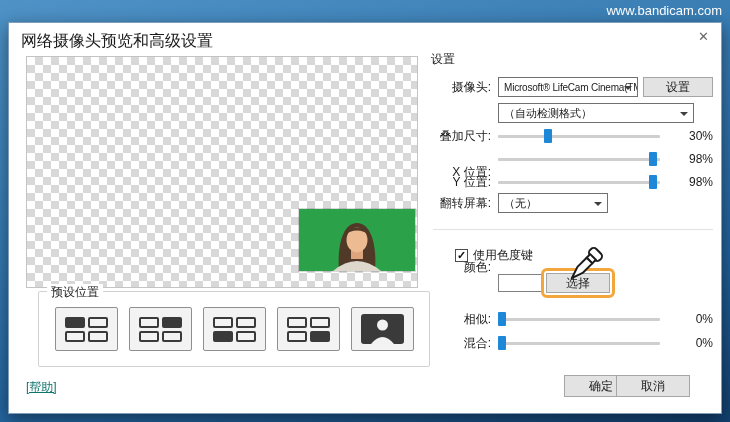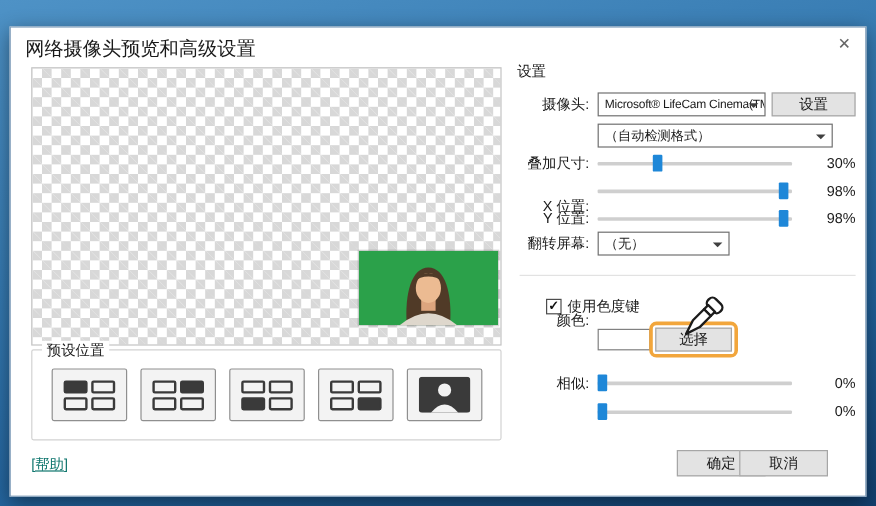--- a/index.html
+++ b/index.html
@@ -12,21 +12,21 @@
   .title { position:absolute; left:12px; top:8px; font-size:16px; }
   .close { position:absolute; right:12px; top:6px; font-size:13px; color:#666; cursor:pointer; }
 
   .preview { position:absolute; left:17px; top:33px; width:392px; height:232px; border:1px solid #c3c3c3;
     background-color:#fff;
     background-image:linear-gradient(45deg,#d8d8d8 25%,transparent 25%,transparent 75%,#d8d8d8 75%),
                      linear-gradient(45deg,#d8d8d8 25%,transparent 25%,transparent 75%,#d8d8d8 75%);
     background-size:16px 16px; background-position:0 0,8px 8px; }
   .webcam { position:absolute; left:272px; top:152px; width:116px; height:62px; box-shadow:0 0 0 1px rgba(0,0,0,.15); }
 
-  .preset-group { position:absolute; left:17px; top:268px; width:392px; height:76px; border:1px solid #d2d2d2; border-radius:2px; }
+  .preset-group { position:absolute; left:29px; top:268px; width:392px; height:76px; border:1px solid #d2d2d2; border-radius:2px; }
   .preset-label { position:absolute; left:8px; top:-8px; background:#fff; padding:0 4px; font-size:12px; }
   .preset-row { position:absolute; left:0; top:15px; width:100%; display:flex; justify-content:center; gap:11px; }
   .preset-btn { width:63px; height:44px; background:#f3f3f3; border:1px solid #8f8f8f; border-radius:2px;
     display:flex; align-items:center; justify-content:center; cursor:pointer; }
   .pgrid { display:grid; grid-template-columns:20px 20px; gap:3px; }
   .cell { width:20px; height:11px; border:2px solid #3a3a3a; border-radius:2px; }
   .cell.filled { background:#3a3a3a; }
 
   .help { position:absolute; left:17px; top:356px; color:#0f766e; font-size:12px; text-decoration:underline; cursor:pointer; }
 
@@ -50,20 +50,21 @@
     justify-content:center; font-size:11px; font-weight:bold; color:#111; line-height:1; }
   .swatch { position:absolute; left:489px; top:251px; width:44px; height:18px; background:#fff; border:1px solid #808080; cursor:pointer; }
   .ring { position:absolute; left:532px; top:245px; width:74px; height:30px; border:3px solid #f2a63c; border-radius:6px; z-index:4; }
   .dropper { position:absolute; left:544px; top:220px; z-index:6; }
   .footer-btn { width:74px; height:22px;text-align:center; }
 </style>
 </head>
 <body>
 
 <div class="desktop">
+  <div class="watermark">www.bandicam.com</div>
 
   <div class="dialog">
     <span class="title">网络摄像头预览和高级设置</span>
     <span class="close">✕</span>
 
     <div class="preview">
       <div class="webcam">
         <svg viewBox="0 0 116 62" width="116" height="62">
           <rect width="116" height="62" fill="#2ba14a"></rect>
           <path d="M40 62 C38 36 44 14 58 14 C72 14 78 36 76 62 Z" fill="#503a27"></path>
@@ -184,20 +185,21 @@
       </g>
     </svg>
 
     <span class="rlabel" style="top:286px;">相似:</span>
     <div class="slider" style="left:489px; top:288px;">
       <div class="track"></div>
       <div class="thumb" style="left: calc(0% + 0px);"></div>
     </div>
     <span class="pct" style="top:288px;">0%</span>
 
+    <span class="rlabel" style="top:310px;">混合:</span>
     <div class="slider" style="left:489px; top:312px;">
       <div class="track"></div>
       <div class="thumb" style="left: calc(0% + 0px);"></div>
     </div>
     <span class="pct" style="top:312px;">0%</span>
 
     <button class="btn footer-btn" style="left:555px; top:352px;">确定</button>
     <button class="btn footer-btn" style="left:607px; top:352px;">取消</button>
   </div>
 </div>

